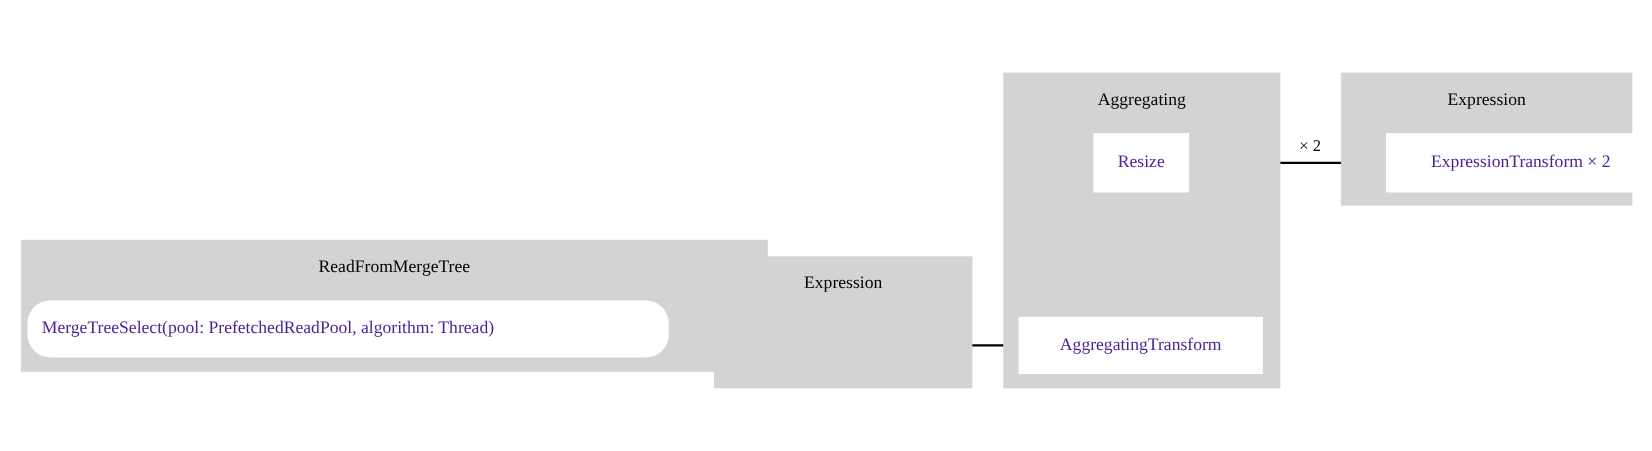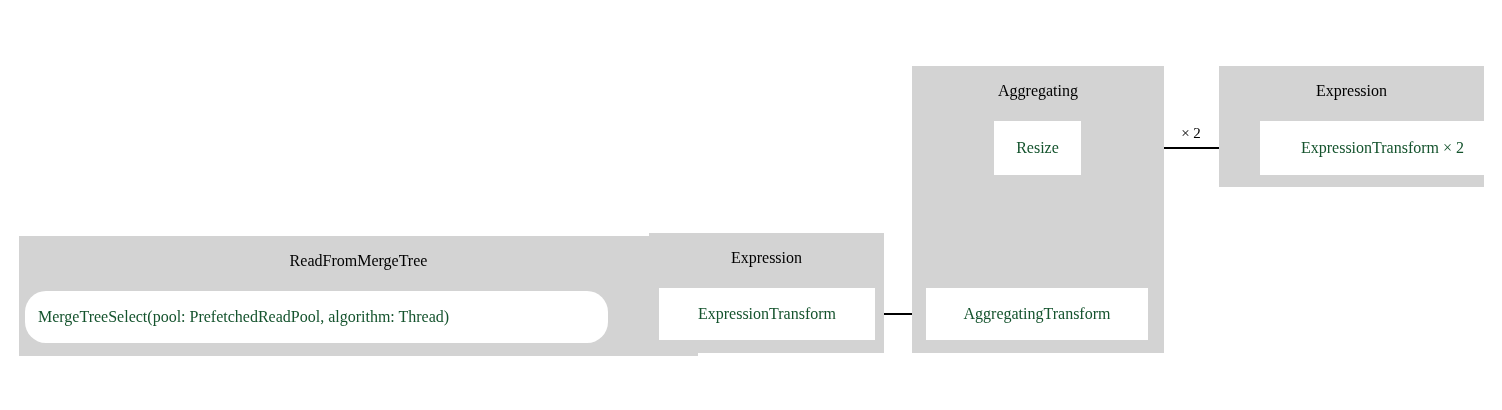--- a/index.html
+++ b/index.html
@@ -29,21 +29,21 @@
     font-size: 16px;
     line-height: 16px;
     white-space: nowrap;
   }
   .node {
     position: absolute;
     background: #ffffff;
     box-sizing: border-box;
     display: flex;
     align-items: center;
-    color: #14532d;
+    color: #4c1d95;
     font-size: 16px;
     white-space: nowrap;
   }
   .node.center { justify-content: center; }
   .node.leftpad { padding-left: 13px; }
   .edge-label {
     position: absolute;
     color: #000000;
     font-size: 15px;
     line-height: 15px;
@@ -74,28 +74,27 @@
 
     <line x1="603" y1="314" x2="655" y2="314" stroke="#000000" stroke-width="2" marker-end="url(#arrowhead)"></line>
 
     <line x1="875" y1="314" x2="928" y2="314" stroke="#000000" stroke-width="2" marker-end="url(#arrowhead)"></line>
 
     <line x1="1037" y1="288" x2="1037" y2="176" stroke="#000000" stroke-width="2" marker-end="url(#arrowhead)"></line>
 
     <line x1="1081" y1="148" x2="1234" y2="148" stroke="#000000" stroke-width="2" marker-end="url(#arrowhead)"></line>
   </svg>
 
-  <div class="cluster" style="left:19px; top:236px; width:679px; height:120px;font-family:Liberation Serif, serif;">
+  <div class="cluster" style="left:19px; top:218px; width:679px; height:120px;font-family:Liberation Serif, serif;">
     <div class="cluster-title" style="top:17px;">ReadFromMergeTree</div>
     <div class="node leftpad" style="left:6px; top:55px; width:583px; height:52px;border-radius:21px;">MergeTreeSelect(pool: PrefetchedReadPool, algorithm: Thread)</div>
   </div>
 
   <div class="cluster" style="left:649px; top:233px; width:235px; height:120px;">
     <div class="cluster-title" style="top:17px;">Expression</div>
-    <div class="node center" style="left:10px; top:55px; width:216px; height:52px;">ExpressionTransform</div>
   </div>
 
   <div class="cluster" style="left:912px; top:66px; width:252px; height:287px;">
     <div class="cluster-title" style="top:17px;">Aggregating</div>
     <div class="node center" style="left:82px; top:55px; width:87px; height:54px;">Resize</div>
     <div class="node center" style="left:14px; top:222px; width:222px; height:52px;">AggregatingTransform</div>
   </div>
 
   <div class="cluster" style="left:1219px; top:66px; width:265px; height:121px;">
     <div class="cluster-title" style="top:17px;">Expression</div>

